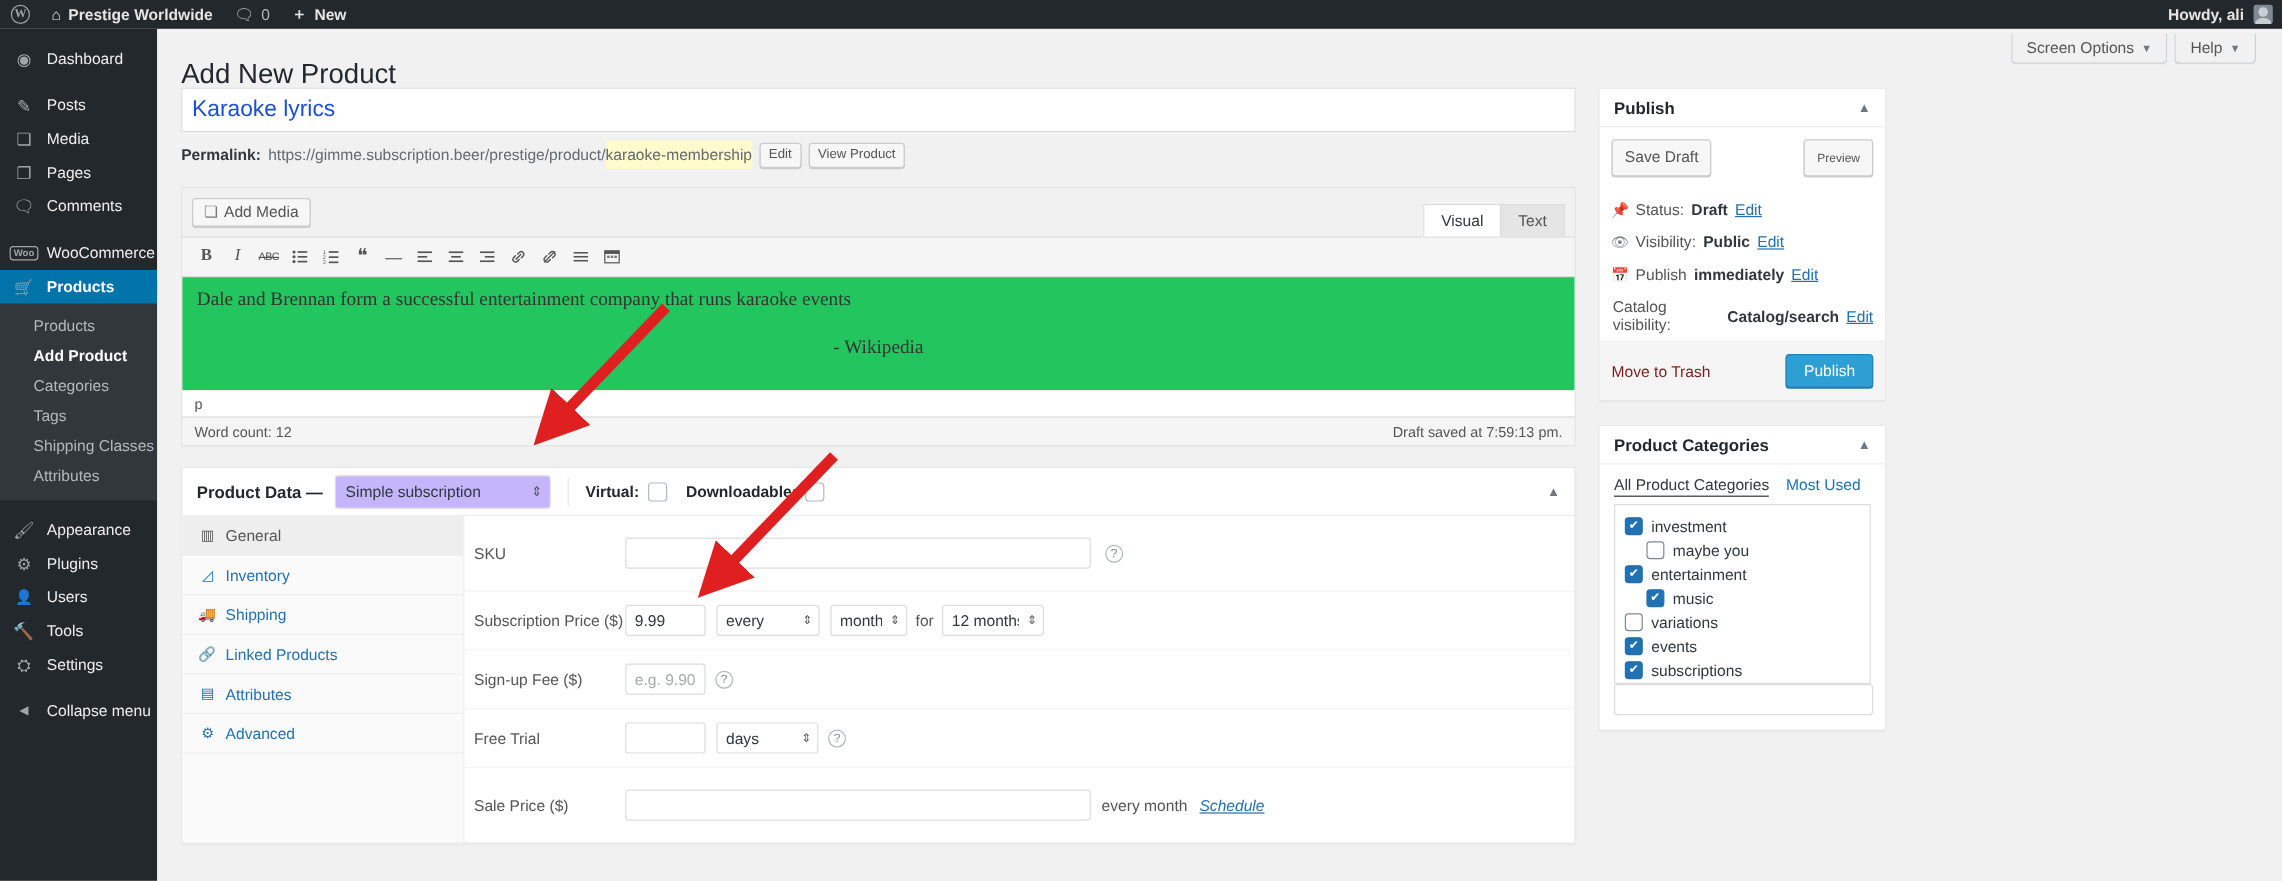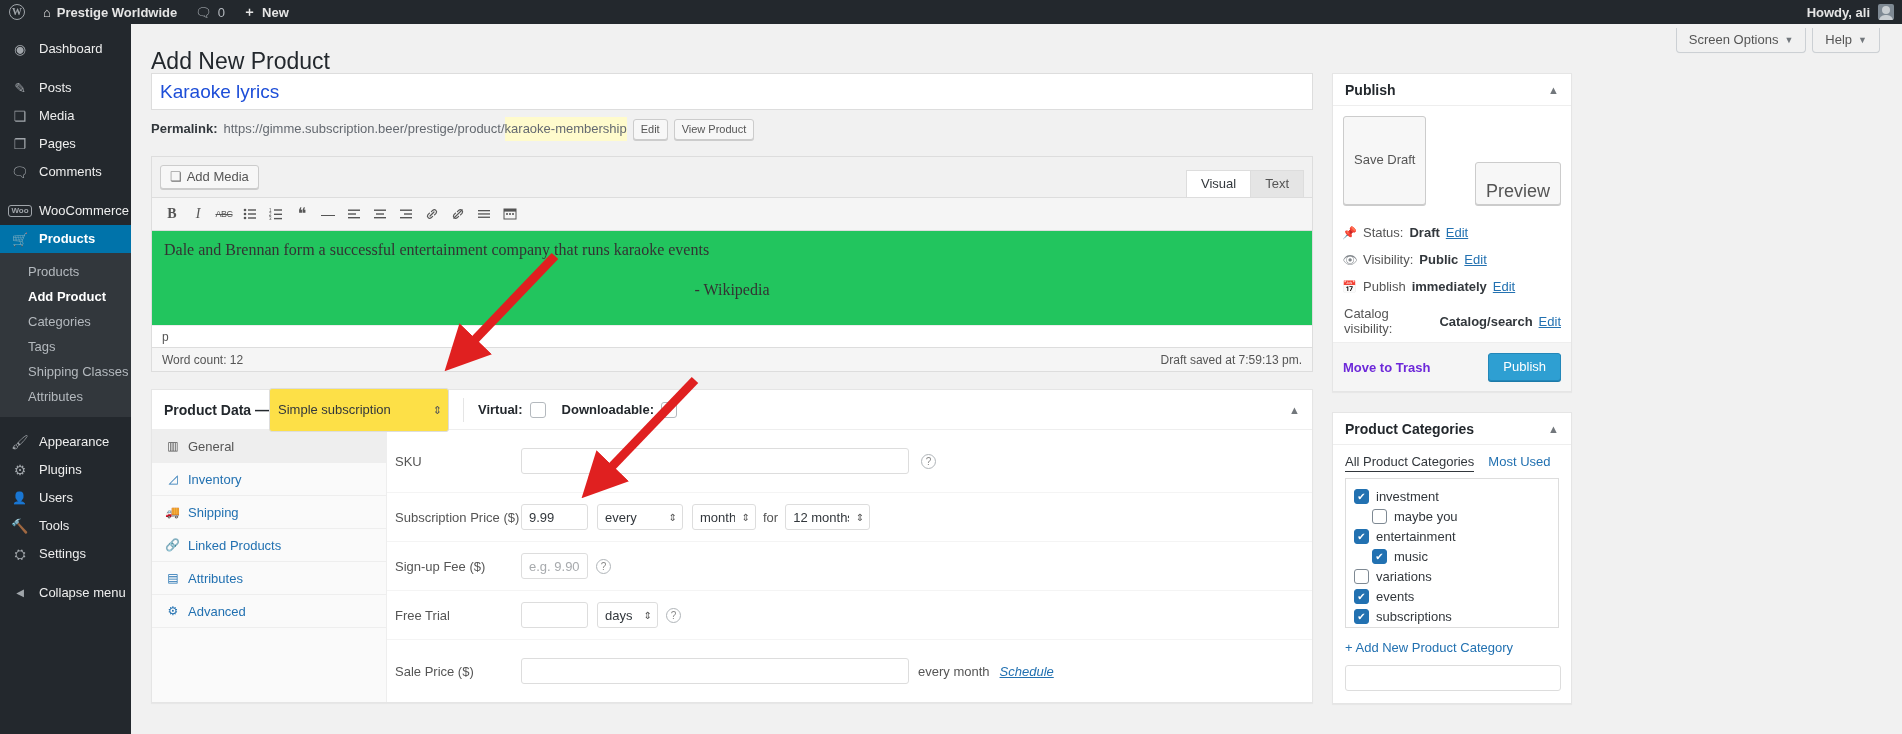--- a/index.html
+++ b/index.html
@@ -212,22 +212,22 @@
   #woocommerce-product-data {
     margin-top: 17px; width: 1162px; background: #fff;
     border: 1px solid #e5e5e5; box-shadow: 0 1px 1px rgba(0,0,0,.04);
   }
   .pd-header {
     height: 40px; display: flex; align-items: center;
     padding: 0 12px; border-bottom: 1px solid #eee; position: relative;
   }
   .pd-header .ttl { font-size: 14px; font-weight: 600; color: #23282d; }
   .wc-select {
-    width: 180px; height: 44px;
-    border: 1px solid #ddd; border-radius: 3px; background: #fde047;
+    margin-left: 10px; width: 180px; height: 28px;
+    border: 1px solid #ddd; border-radius: 3px; background: #c4b5fd;
     font-size: 13px; color: #32373c; padding: 0 22px 0 8px;
     appearance: none; -webkit-appearance: none; cursor: pointer;
     font-family: "Liberation Sans", sans-serif;
     position: relative;
   }
   .sel-wrap { position: relative; display: inline-block; }
   .sel-wrap::after {
     content: "⇕"; position: absolute; right: 7px; top: 50%;
     transform: translateY(-50%); font-size: 11px; color: #555; pointer-events: none;
   }
@@ -308,21 +308,21 @@
   .lnk { color: #2271b1; text-decoration: underline; cursor: pointer; }
   .btn-primary {
     background: #2e9fd2; border: 1px solid #2387b9; color: #fff;
     border-radius: 3px; padding: 5px 14px 6px; font-size: 13px;
     cursor: pointer; box-shadow: 0 1px 0 #1d7aa8;
   }
   .major-pub {
     display: flex; align-items: center; padding: 10px;
     border-top: 1px solid #eee; background: #f5f5f5;
   }
-  .trash-link { color: #6d28d9; font-size: 13px; text-decoration: none; cursor: pointer; font-weight: bold; }
+  .trash-link { color: #7f1d1d; font-size: 13px; text-decoration: none; cursor: pointer; }
   .top-btns { display: flex; justify-content: space-between; padding: 10px 10px 4px 10px; }
 
   
   .cat-tabs { display: flex; gap: 14px; padding: 9px 12px 6px; font-size: 13px; }
   .cat-tabs .ct { color: #2271b1; cursor: pointer; }
   .cat-tabs .ct.active { color: #32373c; border-bottom: 1px solid #32373c; padding-bottom: 2px; }
   .cat-list {
     border: 1px solid #ddd; margin: 0 12px; height: 150px;
     background: #fff; padding: 8px 8px 0 8px; overflow: hidden;
   }
@@ -668,21 +668,21 @@
             <div class="form-row" style="padding-top:11px;padding-bottom:11px;">
               <span class="lbl">Sign-up Fee ($)</span>
               <input class="inp inp-sm" type="text" placeholder="e.g. 9.90" style="">
               <span class="help-q" style="margin-left:8px;">?</span>
             </div>
 
             <div class="form-row" style="padding-top:11px;padding-bottom:11px;border-bottom:none;">
               <span class="lbl">Free Trial</span>
               <input class="inp inp-sm" type="text" value="" style="">
               <span class="sw" style="margin-left:9px;">
-                <select class="mini-sel" style="width:61px;">
+                <select class="mini-sel" style="width:85px;">
                   <option>days</option>
                 </select>
               </span>
               <span class="help-q" style="margin-left:8px;">?</span>
             </div>
 
             <div class="form-row" style="padding-top:18px;padding-bottom:18px;border-top:1px solid #f4f4f4;border-bottom:none;">
               <span class="lbl">Sale Price ($)</span>
               <input class="inp inp-wide" type="text" value="" style="">
               <span class="sale-suffix">every month</span>
@@ -697,21 +697,21 @@
     <div id="postbox-container-1">
 
       <div class="postbox">
         <div class="pb-head">
           <h2>Publish</h2>
           <span class="pb-toggle">▲</span>
         </div>
         <div class="submitbox">
           <div class="top-btns">
             <button class="sbtn" style="padding:4px 10px 5px;font-size:13px;">Save Draft</button>
-            <button class="sbtn" style="padding:20px 10px 5px;font-size:18px;margin-top:46px;">Preview</button>
+            <button class="sbtn" style="padding:8px 10px 5px;font-size:10px;">Preview</button>
           </div>
           <div class="minor-pub">
             <div class="pub-row">
               <span class="dico">📌</span>
               <span>Status:</span>
               <b>Draft</b>
               <span class="lnk">Edit</span>
             </div>
             <div class="pub-row">
               <span class="dico">👁</span>
@@ -770,21 +770,20 @@
           </div>
           <div class="cat-item">
             <span class="cbx on"></span>
             <span>events</span>
           </div>
           <div class="cat-item">
             <span class="cbx on"></span>
             <span>subscriptions</span>
           </div>
         </div>
-        <a class="add-cat">+ Add New Product Category</a>
         <div class="cat-input"></div>
       </div>
 
     </div>
   </div>
 </div>
 
 <svg class="arrow-svg" style="left:440px; top:248px;" width="130" height="125" viewBox="0 0 130 125">
   <defs>
     <marker id="ah1" markerWidth="5" markerHeight="5" refX="2.2" refY="2.5" orient="auto">

